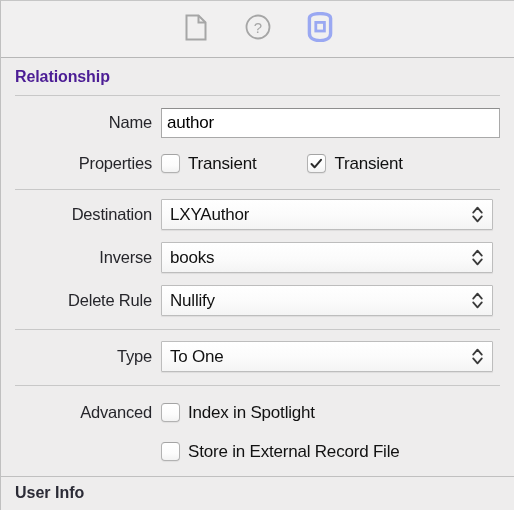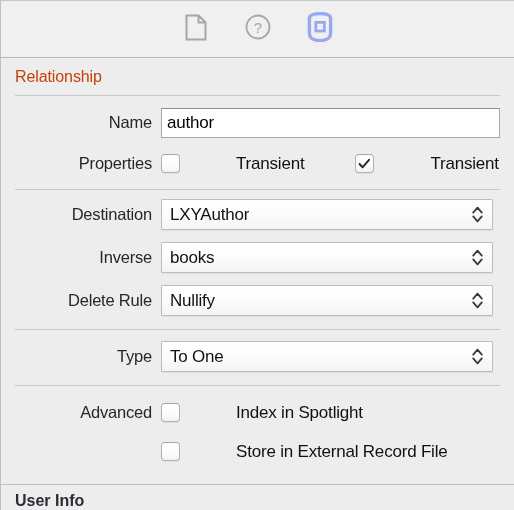--- a/index.html
+++ b/index.html
@@ -44,22 +44,22 @@
     align-items: center;
     justify-content: center;
     background: transparent;
     border: none;
   }
 
   
   .section-header {
     padding: 10px 16px 9px 14px;
     font-size: 16px;
-    font-weight: normal;
-    color: #c2410c;
+    font-weight: bold;
+    color: #4c1d95;
     letter-spacing: -0.1px;
   }
 
   
   .row {
     display: flex;
     align-items: center;
     padding: 0 14px 0 0;
     min-height: 33px;
   }
@@ -132,21 +132,20 @@
     align-items: center;
     justify-content: center;
     gap: 2px;
   }
 
   
   .cb-wrap {
     display: flex;
     align-items: center;
     min-height: 31px;
-    gap: 48px;
   }
 
   .cbox {
     width: 19px;
     height: 19px;
     flex: 0 0 19px;
     border: 1px solid #b2b2b2;
     border-top-color: #a4a4a4;
     border-radius: 4px;
     background: linear-gradient(#ffffff, #fcfcfc 60%, #f3f3f3);
@@ -181,21 +180,21 @@
   .sp-9 { height: 9px; }
   .sp-10 { height: 10px; }
   .sp-12 { height: 12px; }
 
   
   .next-header {
     position: absolute;
     left: 0;
     right: 0;
     bottom: 0;
-    height: 26px;
+    height: 34px;
     overflow: hidden;
   }
   .next-header .divider-full {
     height: 1px;
     background: #c0c0c0;
   }
   .next-header .nh-text {
     padding: 7px 0 0 14px;
     font-size: 16px;
     font-weight: bold;

